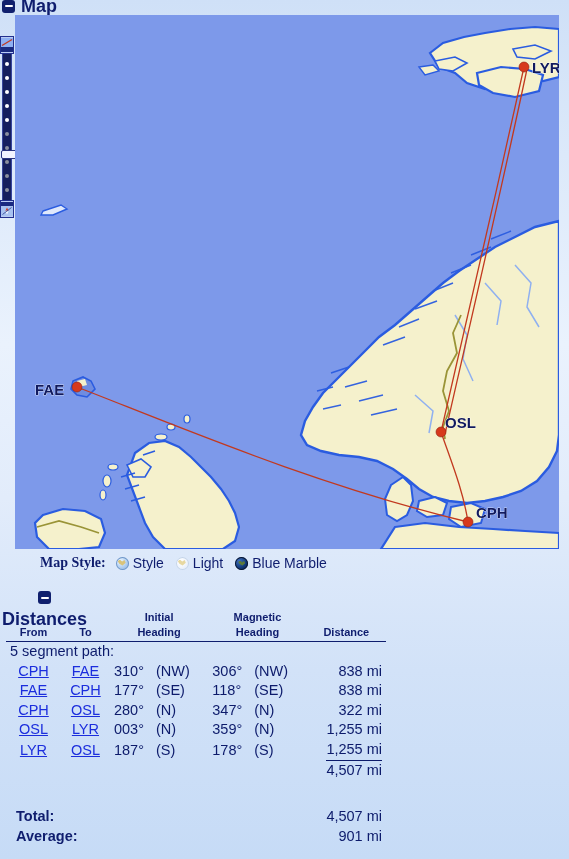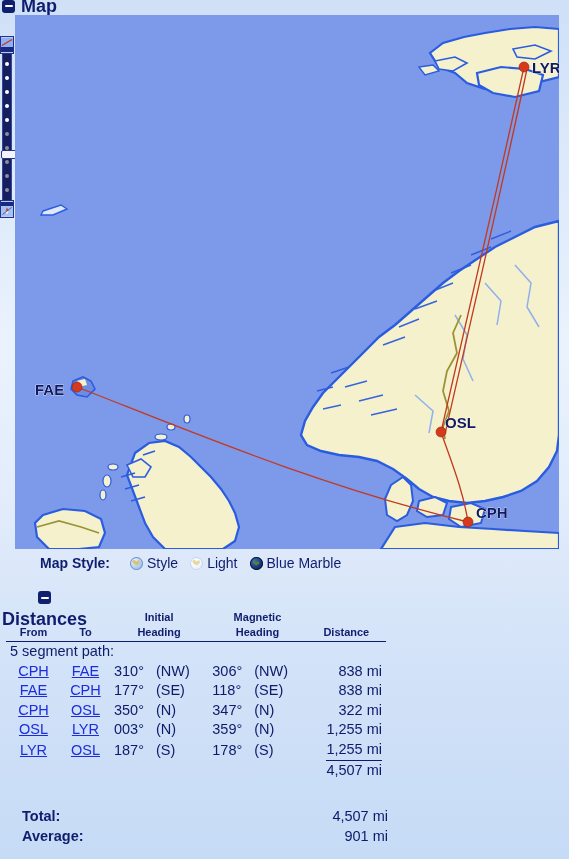--- a/index.html
+++ b/index.html
@@ -71,21 +71,21 @@
     paint-order:stroke;stroke:#ffffff;stroke-width:.6;
   }
   .route{fill:none;stroke:#c2391f;stroke-width:1.3;}
 
   
   #map-style-row{
     position:absolute;left:0;top:552px;width:569px;height:22px;
     display:flex;align-items:center;gap:6px;padding-left:40px;box-sizing:border-box;
     font-size:14px;
   }
-  #map-style-label{font-weight:bold;color:#0f1d6e;margin-right:14px;}
+  #map-style-label{font-weight:bold;color:#0f1d6e;margin-right:4px;font-family:Liberation Serif, serif;}
   .style-opt{display:flex;align-items:center;gap:4px;cursor:pointer;margin-right:6px;}
   .style-opt span.txt{color:#0f1d6e;font-size:14px;}
   .globe{width:13px;height:13px;border-radius:50%;display:block;flex:0 0 auto;}
   .globe.plain{background:radial-gradient(circle at 35% 32%,#eef6ff 0%,#bcd6f3 42%,#7fa9dc 100%);
                box-shadow:inset 0 0 0 1px #6f96c8;position:relative;overflow:hidden;}
   .globe.plain::after{content:"";position:absolute;left:2px;top:3px;width:8px;height:6px;
                background:#d9c37a;clip-path:polygon(0 30%,25% 0,55% 35%,85% 10%,100% 55%,60% 100%,20% 70%);}
   .globe.light{background:radial-gradient(circle at 35% 32%,#ffffff 0%,#f2f6fc 45%,#d9e6f7 100%);
                box-shadow:inset 0 0 0 1px #c3d4ea;position:relative;overflow:hidden;}
   .globe.light::after{content:"";position:absolute;left:2px;top:3px;width:8px;height:6px;
@@ -117,21 +117,21 @@
   #dist-table td{padding:0 4px;line-height:19.5px;font-size:14.5px;white-space:nowrap;margin-top:19px;}
   .caption-row td{padding-top:2px;padding-left:8px;text-align:left;font-size:14.5px;color:#0d1b6b;}
   .ap{color:#1b2ddd;text-decoration:underline;cursor:pointer;font-size:14.5px;}
   .cell-ap{text-align:center;}
   .deg{display:inline-block;width:42px;text-align:left;}
   .dir{display:inline-block;width:40px;text-align:left;}
   .cell-dist{text-align:right;padding-right:4px !important;}
   .sumline{border-bottom:1.3px solid #0d1b6b;display:inline-block;padding-bottom:1px;}
 
   #totals{
-    position:absolute;left:12px;top:806px;width:380px;
+    position:absolute;left:6px;top:806px;width:380px;
     font-size:14.5px;
   }
   #totals table{width:100%;border-collapse:collapse;}
   #totals td{line-height:20px;padding:0 4px;}
   .tot-label{font-weight:bold;text-align:left;padding-left:10px !important;color:#0f1d6e;}
   .tot-val{text-align:right;padding-right:4px !important;color:#0d1b6b;}
 </style>
 </head>
 <body>
 
@@ -337,21 +337,21 @@
       <td class="cell-ap"><a class="ap">FAE</a></td>
       <td class="cell-ap"><a class="ap">CPH</a></td>
       <td><span class="deg">177°</span><span class="dir">(SE)</span></td>
       <td><span class="deg">118°</span><span class="dir">(SE)</span></td>
       <td class="cell-dist"><span>838 mi</span></td>
     </tr>
 
     <tr>
       <td class="cell-ap"><a class="ap">CPH</a></td>
       <td class="cell-ap"><a class="ap">OSL</a></td>
-      <td><span class="deg">350°</span><span class="dir">(N)</span></td>
+      <td><span class="deg">280°</span><span class="dir">(N)</span></td>
       <td><span class="deg">347°</span><span class="dir">(N)</span></td>
       <td class="cell-dist"><span>322 mi</span></td>
     </tr>
 
     <tr>
       <td class="cell-ap"><a class="ap">OSL</a></td>
       <td class="cell-ap"><a class="ap">LYR</a></td>
       <td><span class="deg">003°</span><span class="dir">(N)</span></td>
       <td><span class="deg">359°</span><span class="dir">(N)</span></td>
       <td class="cell-dist"><span>1,255 mi</span></td>

